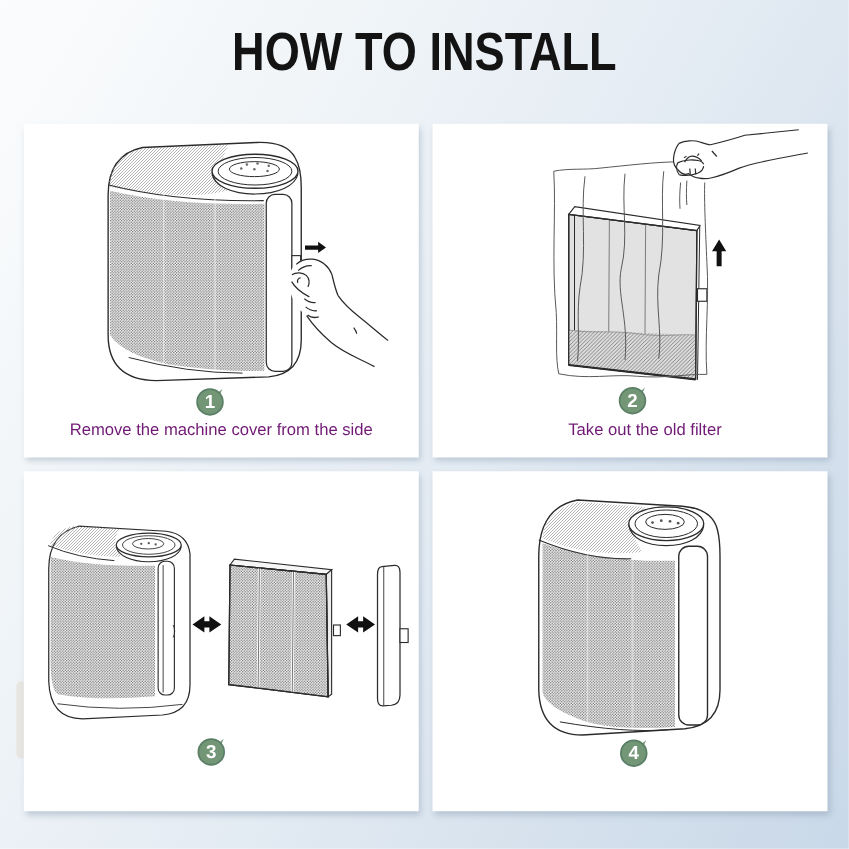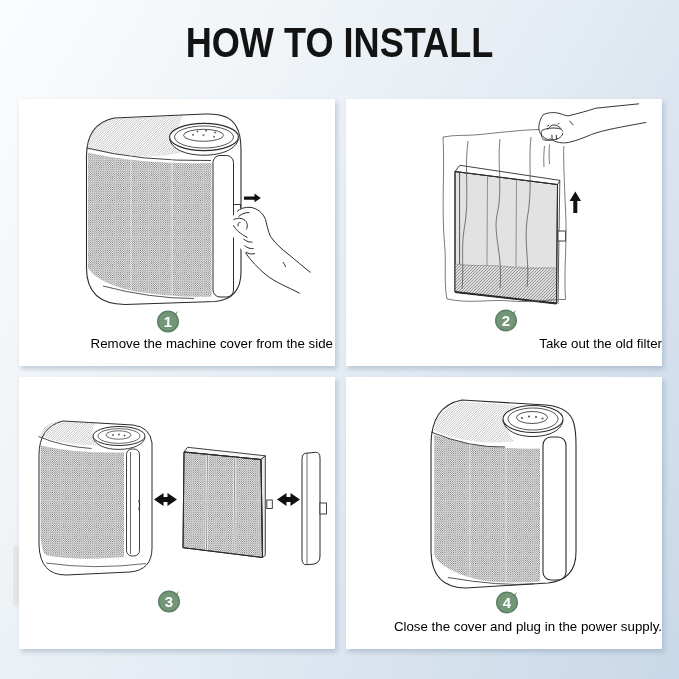--- a/index.html
+++ b/index.html
@@ -7,21 +7,21 @@
   background:linear-gradient(121deg,#fbfcfd 0%,#f1f5f8 26%,#e3ebf3 55%,#d4e0ec 80%,#c9d8e8 100%);
   font-family:"Liberation Sans",sans-serif;}
 #title{position:absolute;top:21px;left:0;width:679px;text-align:center;
   font-size:43px;font-weight:bold;color:#131313;line-height:1;letter-spacing:0px;
   transform:scaleX(0.84);transform-origin:339.5px 0;}
 .panel{position:absolute;background:#fff;box-shadow:2px 3px 5px rgba(130,150,172,.45);}
 #p1{left:19px;top:99px;width:316px;height:267px}
 #p2{left:346px;top:99px;width:316px;height:267px}
 #p3{left:19px;top:377px;width:316px;height:272px}
 #p4{left:346px;top:377px;width:316px;height:272px}
-.cap{position:absolute;width:316px;text-align:right;font-size:13.3px;color:#000000;line-height:1.1;}
+.cap{position:absolute;width:316px;text-align:center;font-size:13.3px;color:#701a75;line-height:1.1;}
 svg.art{position:absolute;left:0;top:0}
 #sidetab{position:absolute;left:12.5px;top:545px;width:8px;height:62px;background:#e8e6e2;border-radius:4px;}
 </style>
 </head>
 <body>
 <div id="sidetab"></div>
 <div id="title">HOW TO INSTALL</div>
 
 <div class="panel" id="p1">
 <svg class="art" width="316" height="267" viewBox="19 99 316 267">
@@ -151,21 +151,21 @@
   <rect width="3" height="3" fill="#dcdcdc"></rect>
   <path d="M-0.75,3.75 L3.75,-0.75 M0.75,5.25 L5.25,0.75" stroke="#787878" stroke-width="0.7"></path>
 </pattern>
 </defs>
 </svg>
 <svg class="badge" style="position:absolute;left:142px;top:208px" width="36" height="36" viewBox="0 0 36 36">
   <path d="M21,9 L28,3 L24,12 Z" fill="#739677"></path>
   <circle cx="18" cy="13.5" r="10.3" fill="#739677" stroke="#5b7f66" stroke-width="1.4"></circle>
   <text x="18" y="18.6" font-size="15" font-weight="bold" fill="#fff" text-anchor="middle" font-family="Liberation Sans,sans-serif">2</text>
 </svg>
-<div class="cap" style="top:238px;left:0;position:absolute">Take out the old filter</div>
+<div class="cap" style="top:238px;left:12px;position:absolute">Take out the old filter</div>
 </div>
 
 <div class="panel" id="p3">
 <svg class="art" width="316" height="272" viewBox="19 377 316 272">
 <g stroke="#2b2b2b" fill="none" stroke-width="1">
 
   <path d="M39,455 Q39,427 63,421 L133,425 Q150,427 152,443 L152,548 Q152,570 130,572 L66,575 Q40,575 39,545 Z" fill="#ffffff"></path>
   <path d="M38.5,436.5 Q62,446.5 91.5,448.5" stroke-width="0.8"></path>
   <path d="M40.5,445.5 Q75,453.5 124,452.5 L124,557 Q80,561 47,555.5 Q40.5,553 40.5,530 Z" fill="url(#dots)" stroke="none"></path>
   <path d="M40,436 Q42,424 60,420.5 L96,423 Q88,434 97,445.5 Q65,445 40,436.2 Z" fill="url(#hatchTop)" stroke="none"></path>
@@ -234,14 +234,13 @@
   </g>
   <rect x="543" y="437" width="23" height="143" rx="8" fill="#fff"></rect>
   <path d="M447.9,577.5 Q500,586.5 534,583.8" stroke-width="0.8"></path>
 </g>
 </svg>
 <svg class="badge" style="position:absolute;left:143px;top:212px" width="36" height="36" viewBox="0 0 36 36">
   <path d="M21,9 L28,3 L24,12 Z" fill="#739677"></path>
   <circle cx="18" cy="13.5" r="10.3" fill="#739677" stroke="#5b7f66" stroke-width="1.4"></circle>
   <text x="18" y="18.6" font-size="15" font-weight="bold" fill="#fff" text-anchor="middle" font-family="Liberation Sans,sans-serif">4</text>
 </svg>
-<div class="cap" style="top:243px;left:0;position:absolute">Close the cover and plug in the power supply.</div>
 </div>
 
 </body></html>

